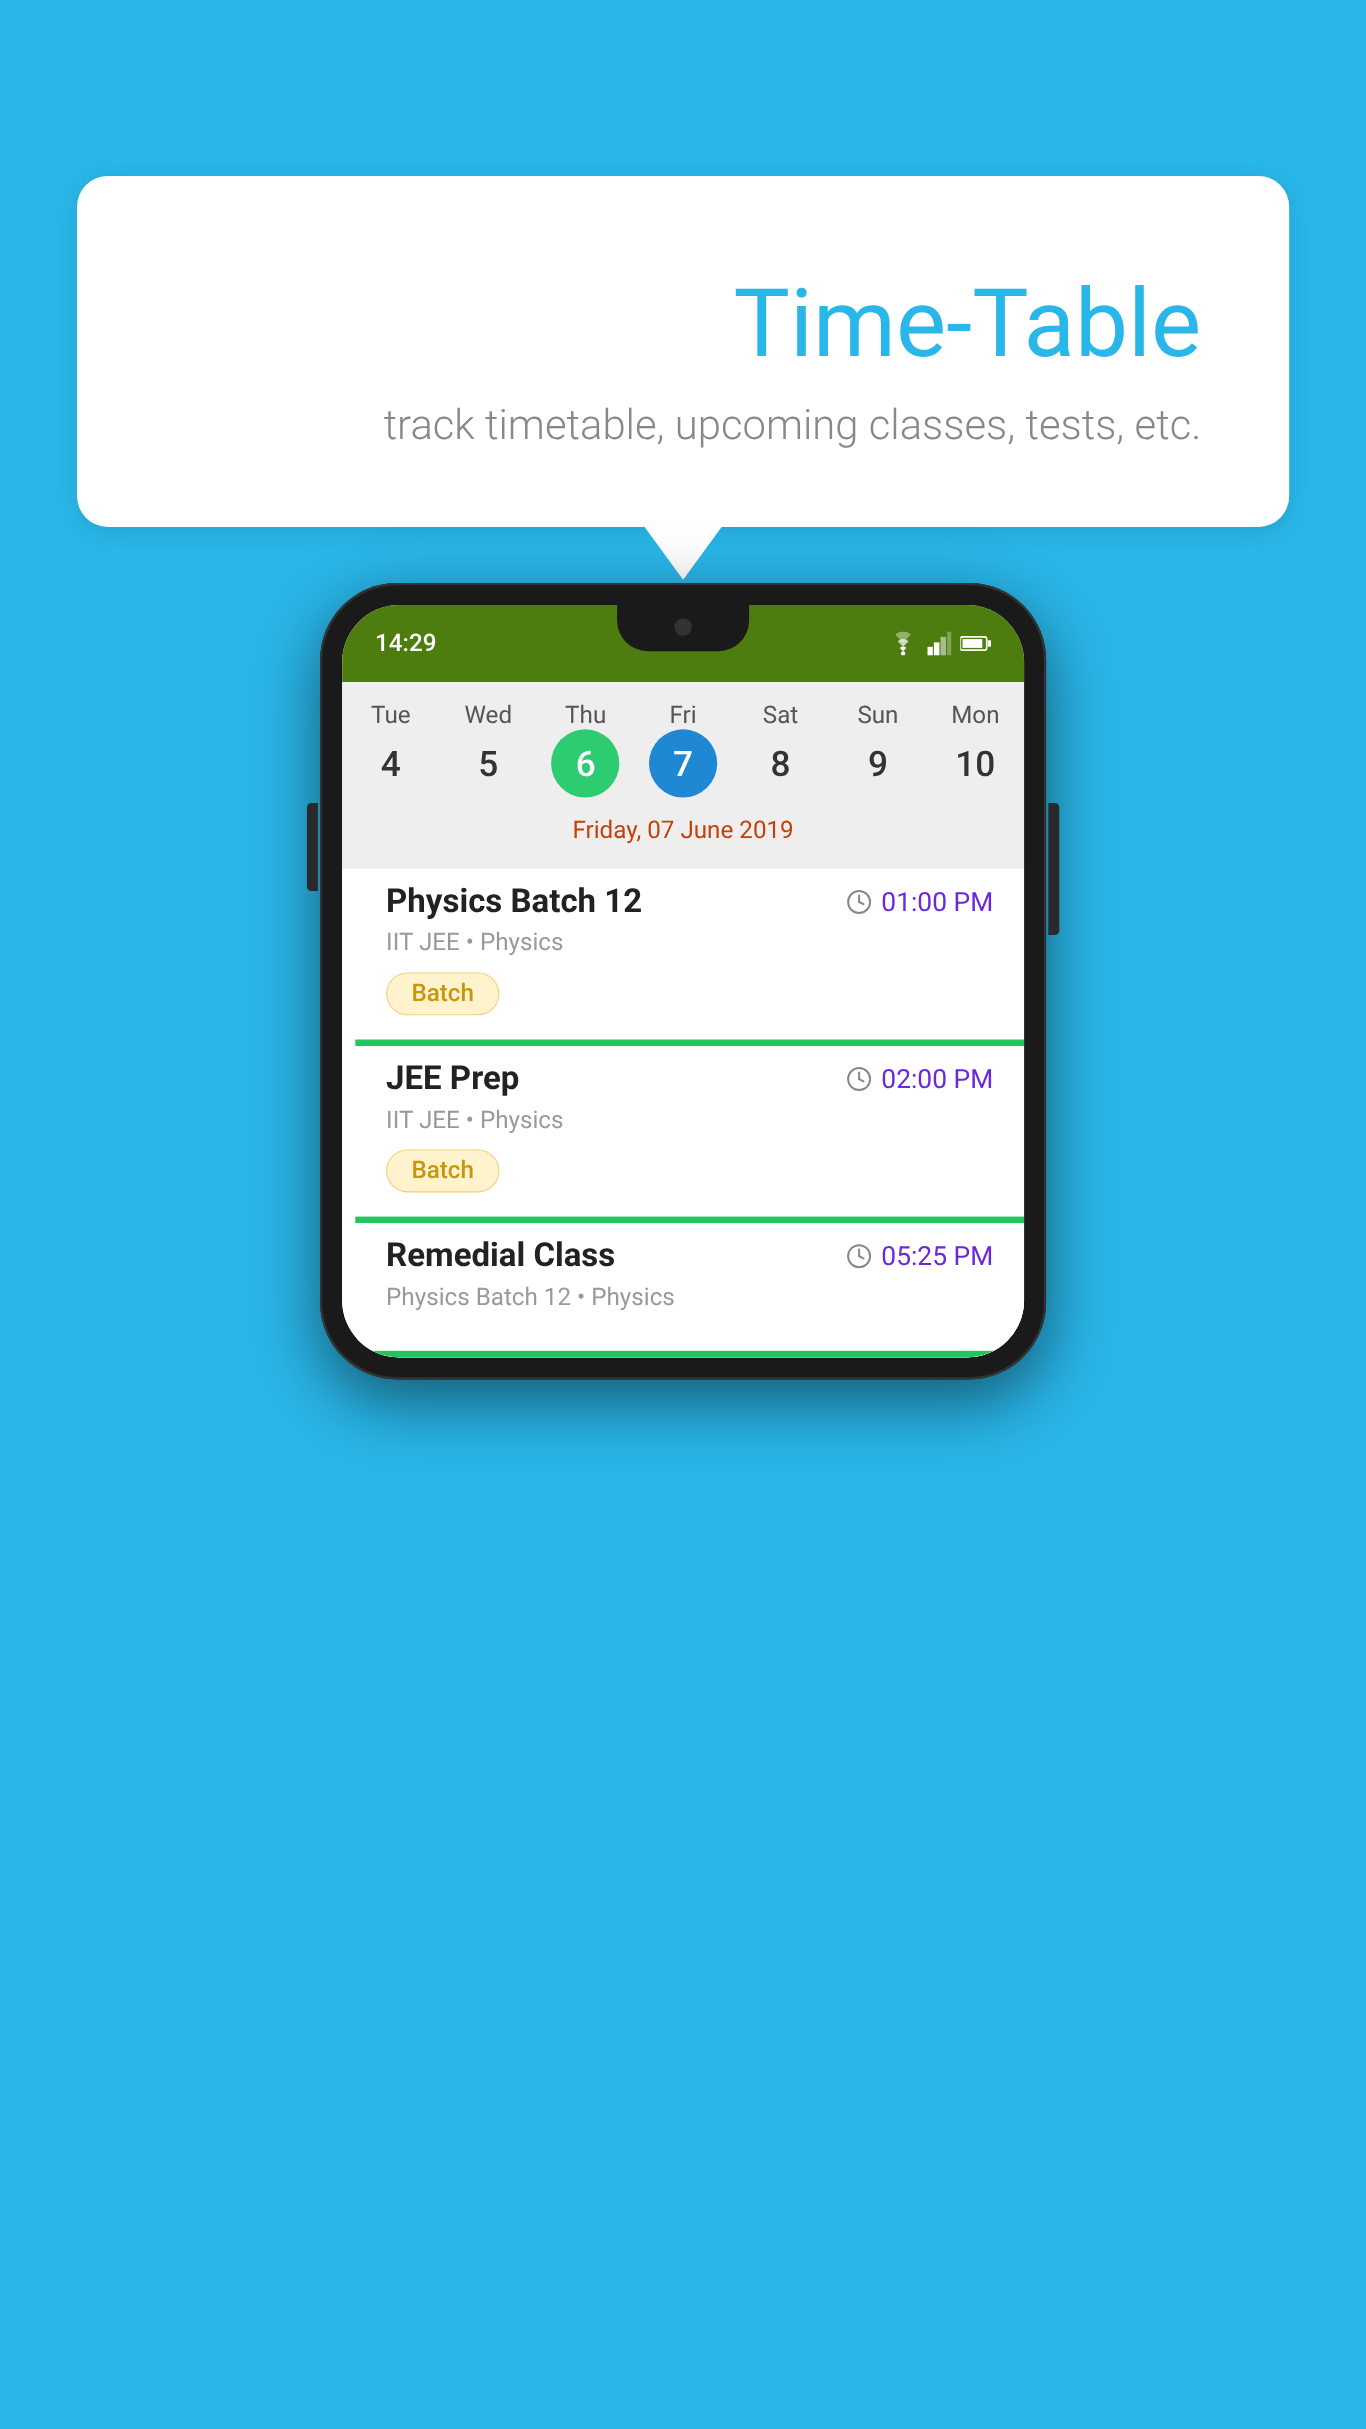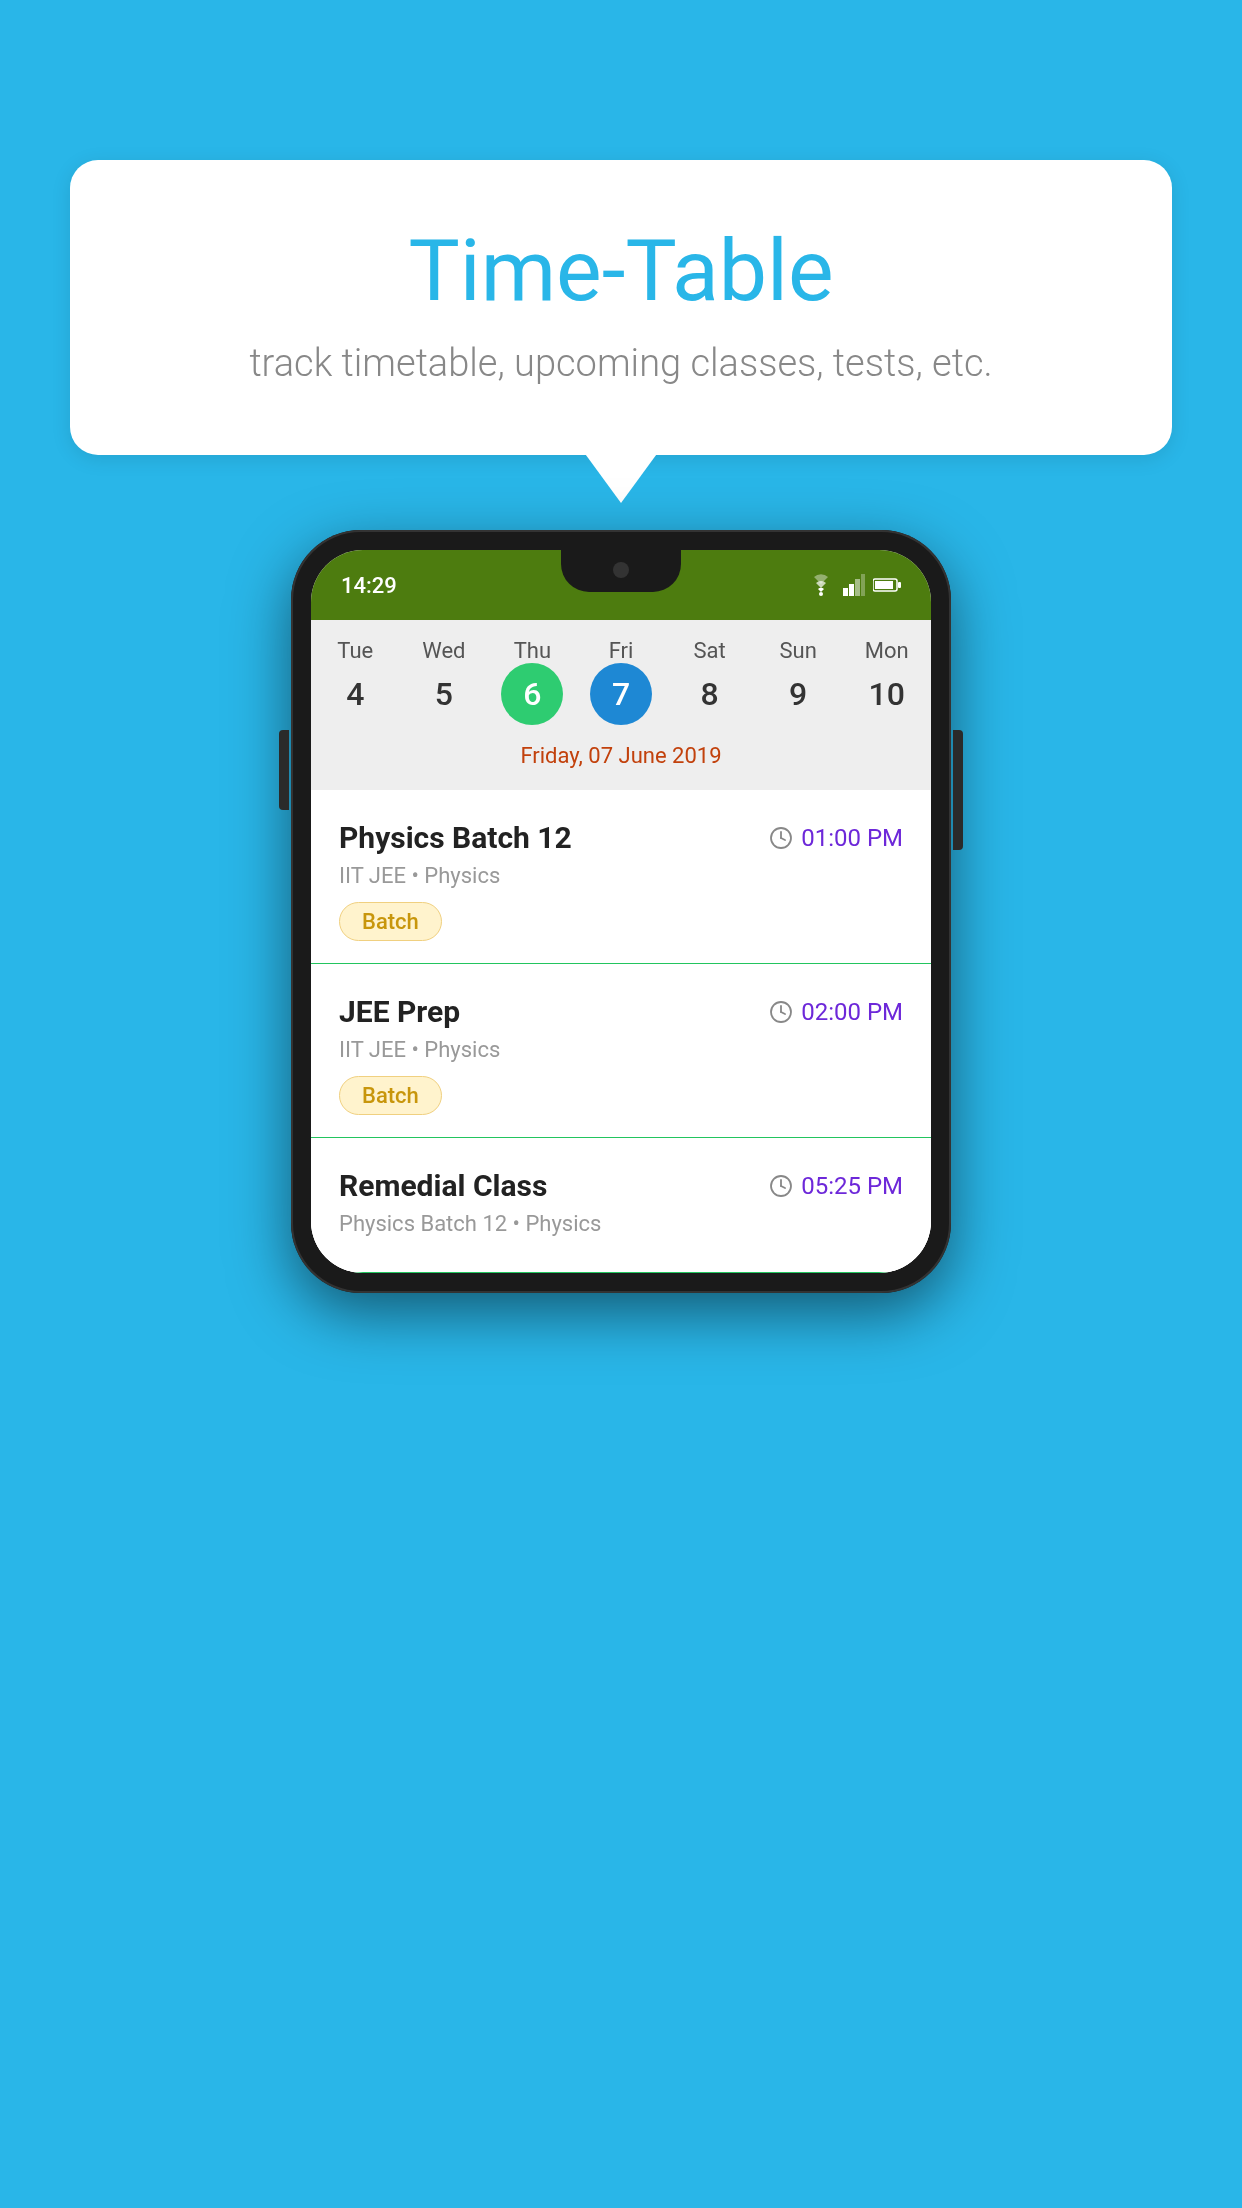--- a/index.html
+++ b/index.html
@@ -21,23 +21,23 @@
       left: 70px;
       right: 70px;
       display: flex;
       flex-direction: column;
       align-items: center;
     }
 
     .speech-bubble {
       background: white;
       border-radius: 28px;
-      padding: 60px 80px 70px;
+      padding: 84px 80px 70px;
       width: 100%;
-      text-align: center;
+      text-align: right;
       box-shadow: 0 4px 20px rgba(0,0,0,0.1);
       position: relative;
     }
 
     .speech-bubble::after {
       content: '';
       position: absolute;
       bottom: -48px;
       left: 50%;
       transform: translateX(-50%);
@@ -254,23 +254,24 @@
       color: #c2410c;
       padding: 8px 0 14px;
     }
 
     
     .schedule-list {
       background: white;
     }
 
     .schedule-item {
-      padding: 30px 28px 22px;
-      border-bottom: 1px solid #22c55e;
+      padding: 12px 28px 22px;
+      border-bottom: 6px solid #22c55e;
       background: white;
+      margin-left: 12px;
     }
 
     .schedule-item-header {
       display: flex;
       justify-content: space-between;
       align-items: center;
       margin-bottom: 8px;
     }
 
     .schedule-item-title {

